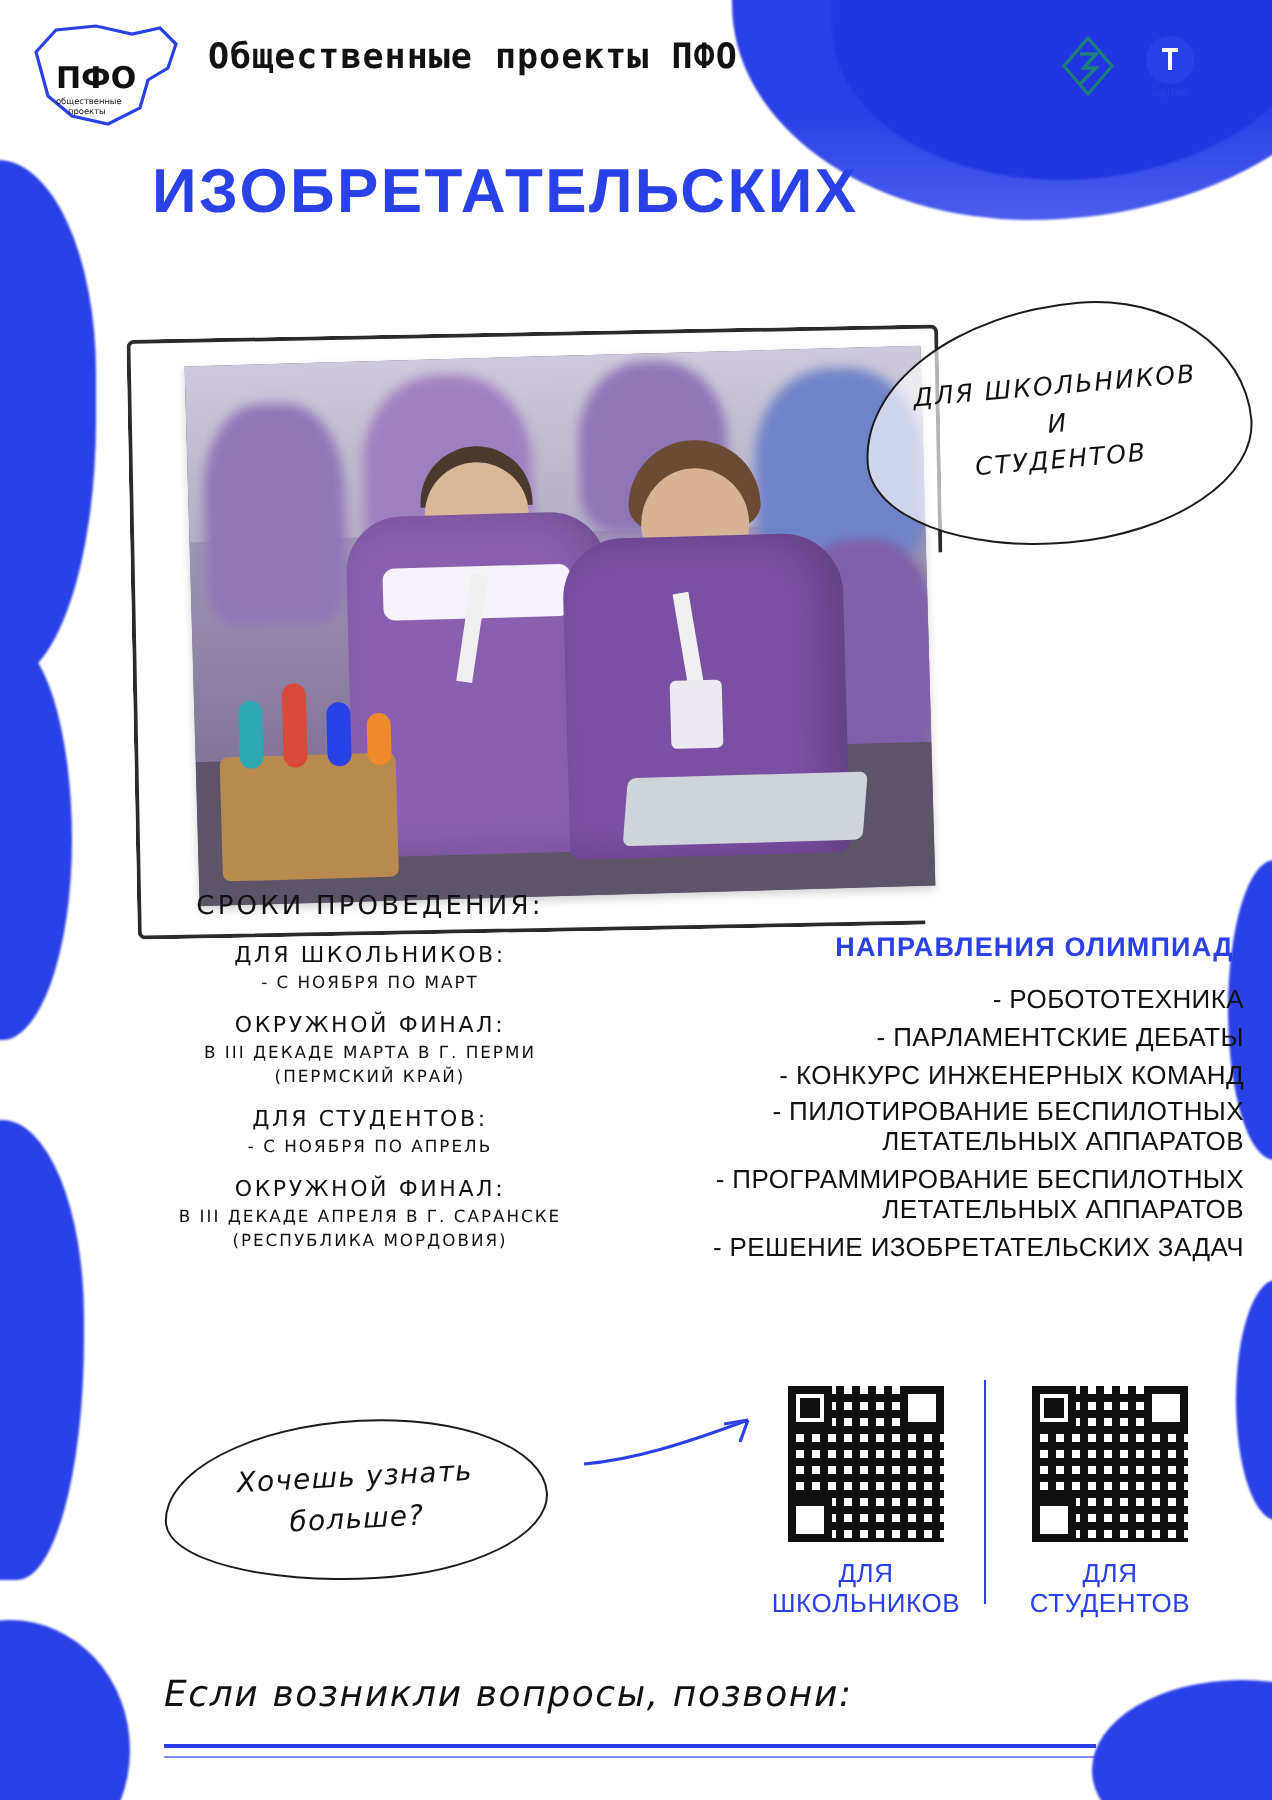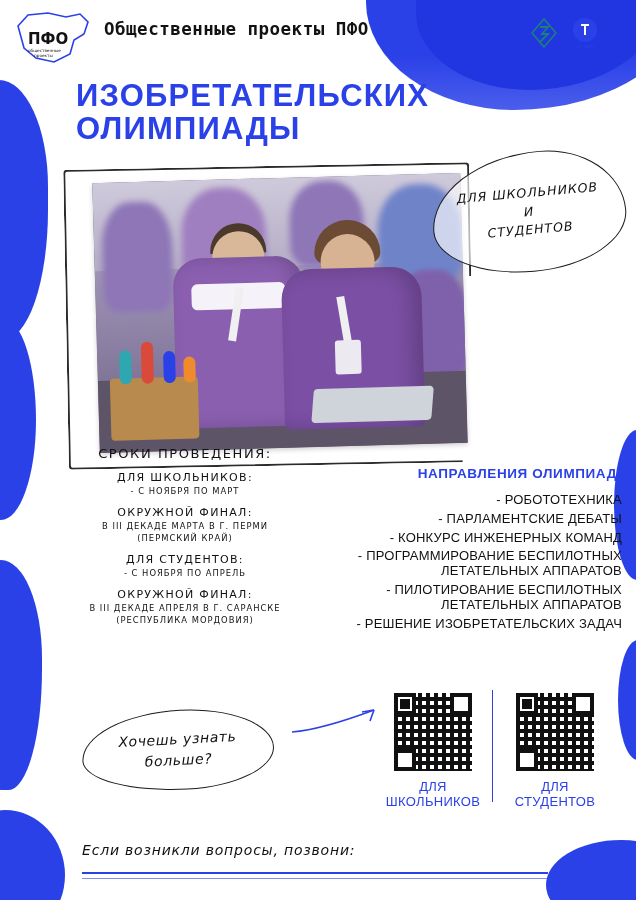--- a/index.html
+++ b/index.html
@@ -209,21 +209,21 @@
     font-size:14px;letter-spacing:0.6px;color:#111;text-align:center;line-height:1.5;
   }
   .arrow{
     position:absolute;left:290px;top:704px;width:90px;height:34px;
   }
 
   
   .footer-text{
     position:absolute;left:82px;bottom:42px;
     font-family:"DejaVu Sans", sans-serif;font-style:italic;
-    font-size:14px;letter-spacing:0.8px;color:#111;
+    font-size:18px;letter-spacing:0.8px;color:#111;
   }
   .footer-line{
     position:absolute;left:82px;bottom:26px;width:466px;height:2px;background:#2b41e8;
   }
   .footer-line2{
     position:absolute;left:82px;bottom:21px;width:466px;height:1px;background:#2b41e8;opacity:.6;
   }
 </style>
 </head>
 <body>
@@ -259,21 +259,20 @@
   <div class="hdr-icon2">
     <svg viewBox="0 0 34 34" width="34" height="34" aria-hidden="true">
       <circle cx="17" cy="14" r="12" fill="#2b41e8"></circle>
       <path d="M13 8 h8 v2 h-3 v9 h-2 v-9 h-3 z" fill="#fff"></path>
       <text x="17" y="32" text-anchor="middle" font-family="DejaVu Sans, sans-serif" font-size="4.4" fill="#2b41e8">ЭЦ ПФО</text>
     </svg>
   </div>
 
   <div class="main-title">
     <div>ИЗОБРЕТАТЕЛЬСКИХ</div>
-    <div>ОЛИМПИАДЫ</div>
   </div>
 
   <div class="photo-wrap">
     <div class="photo">
       <div class="ph-bg"></div>
       <div class="ph-win"></div>
       <div class="ph-blurA"></div>
         <div class="ph-blurB"></div>
       <div class="ph-blurC"></div>
         <div class="ph-blurD"></div>
@@ -320,22 +319,22 @@
     <div class="val" style="white-space:pre-line">В III ДЕКАДЕ АПРЕЛЯ В Г. САРАНСКЕ
 (РЕСПУБЛИКА МОРДОВИЯ)</div>
   </div>
 
   <div class="dirs">
     <div class="h">НАПРАВЛЕНИЯ ОЛИМПИАД:</div>
     <ul>
       <li>- РОБОТОТЕХНИКА</li>
       <li>- ПАРЛАМЕНТСКИЕ ДЕБАТЫ</li>
       <li>- КОНКУРС ИНЖЕНЕРНЫХ КОМАНД</li>
+      <li>- ПИЛОТИРОВАНИЕ БЕСПИЛОТНЫХ ЛЕТАТЕЛЬНЫХ АППАРАТОВ</li>
       <li>- ПРОГРАММИРОВАНИЕ БЕСПИЛОТНЫХ ЛЕТАТЕЛЬНЫХ АППАРАТОВ</li>
-      <li>- ПИЛОТИРОВАНИЕ БЕСПИЛОТНЫХ ЛЕТАТЕЛЬНЫХ АППАРАТОВ</li>
       <li>- РЕШЕНИЕ ИЗОБРЕТАТЕЛЬСКИХ ЗАДАЧ</li>
     </ul>
   </div>
 
   <div class="bubble-more">
     <div>
       <span>Хочешь узнать</span><br>
       <span>больше?</span>
     </div>
   </div>

